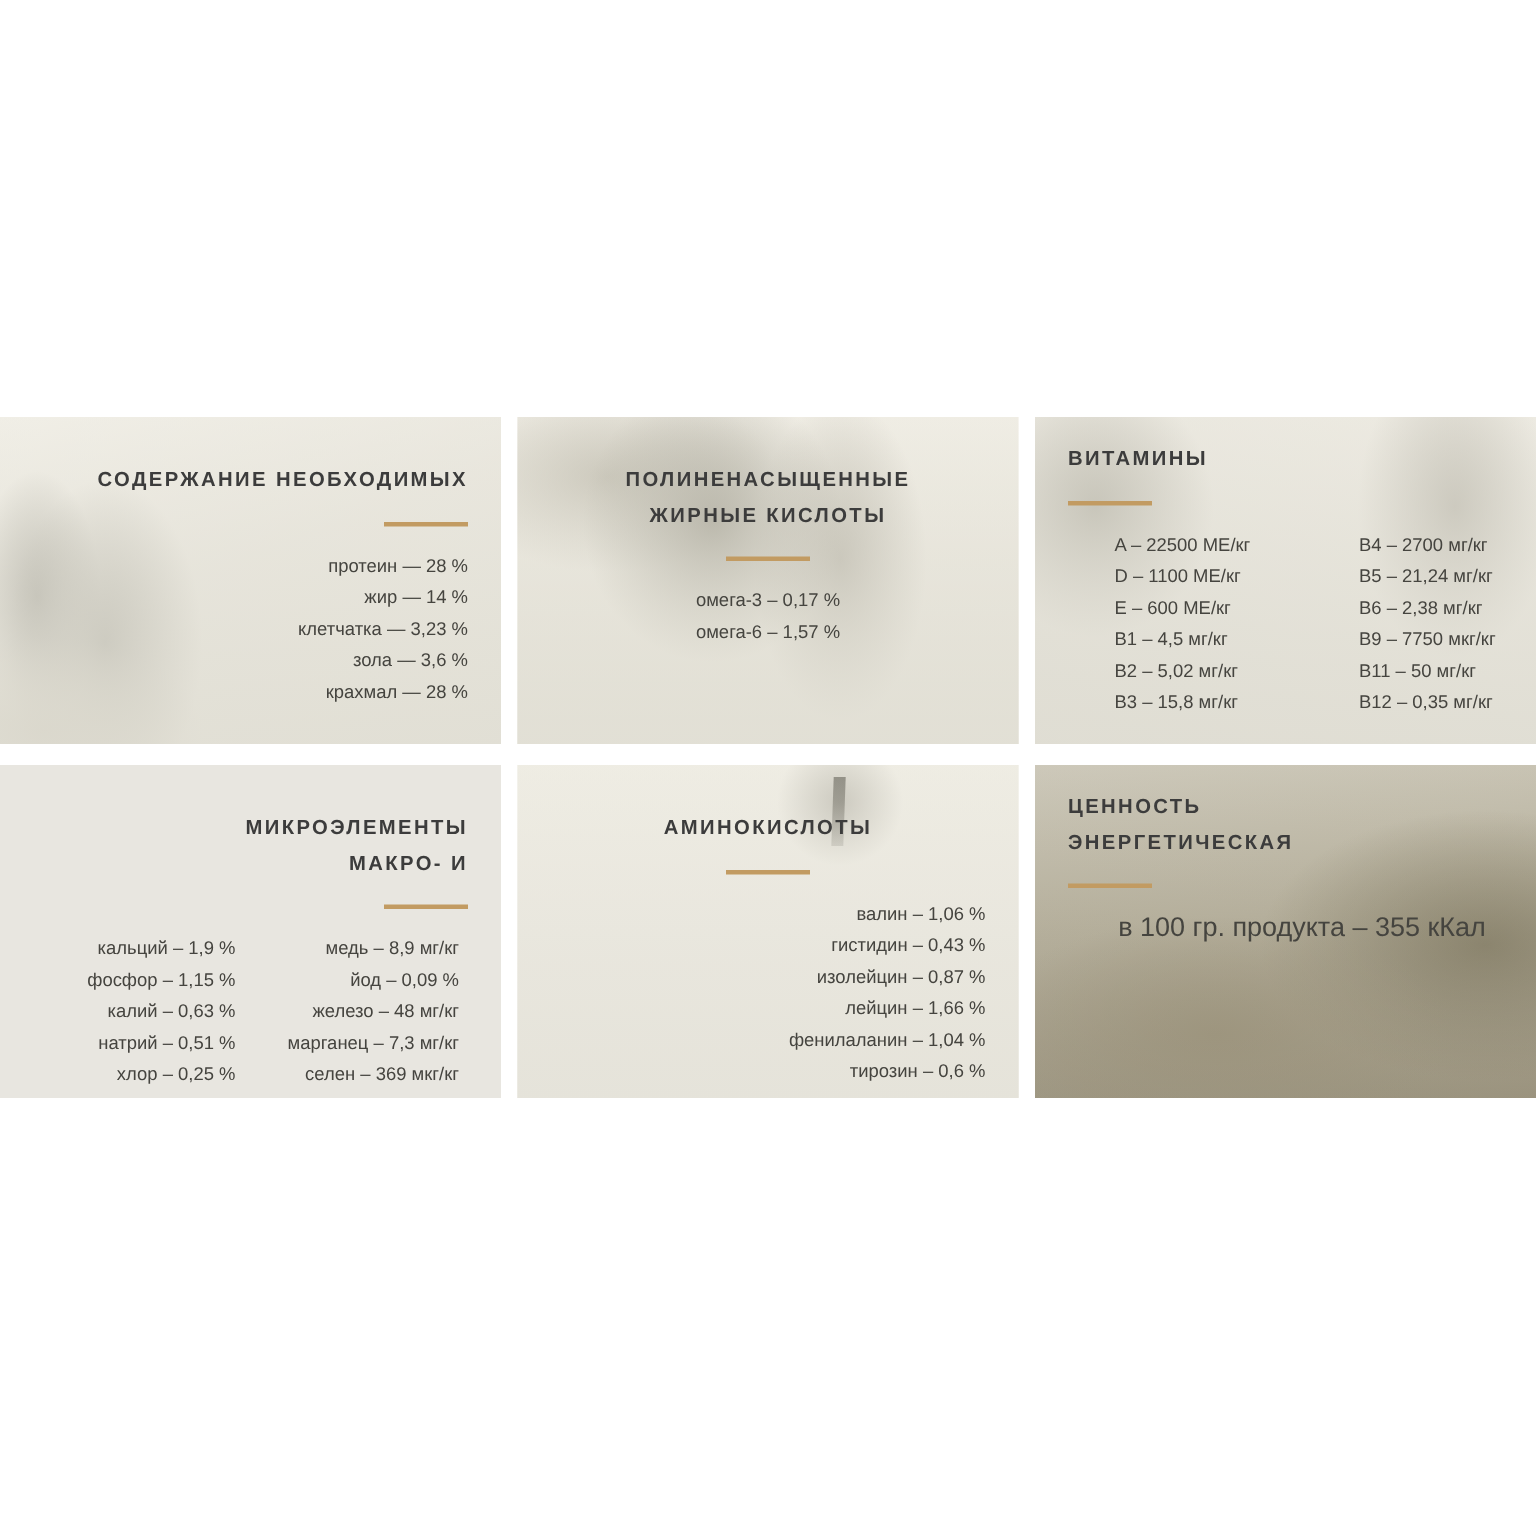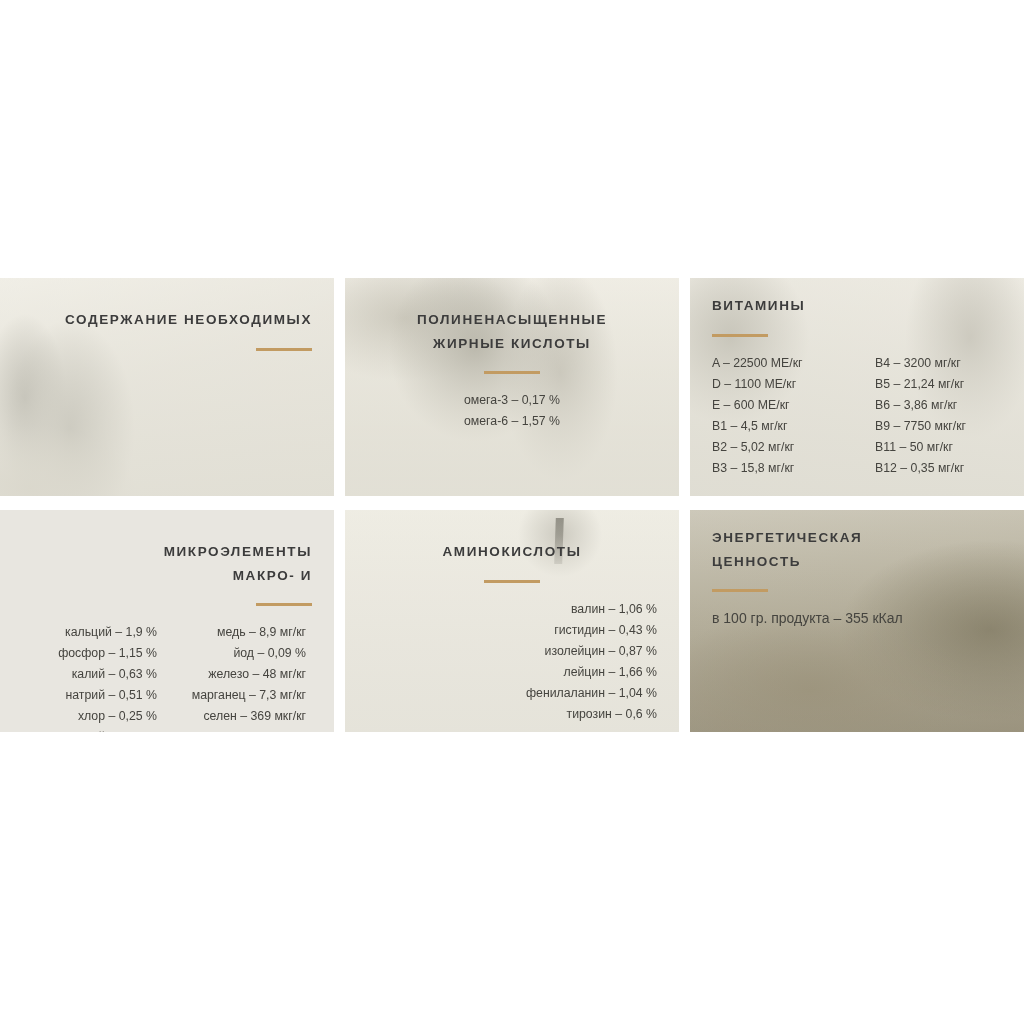--- a/index.html
+++ b/index.html
@@ -134,42 +134,49 @@
   }
   .cols2 .col { flex: 1; }
 
   .col-left-num { text-align: right; padding-right: 14px; }
   .col-right-num { text-align: right; padding-right: 6px; }
 
   .amino .col { text-align: right; }
   .amino .col.first { padding-right: 22px; }
 
   .vit { display: flex; padding-left: 0; }
-  .vit .col { flex: 1; text-align: left; }
+  .vit .col { flex: 1; text-align: left; margin-left: 31px; }
   .vit .col.second { padding-left: 14px; }
 
   .energy-text {
-    font-size: 14px;
+    font-size: 18px;
     line-height: 21px;
     color: #45443f;
-    text-align: left;
+    text-align: center;
   }
 </style>
 </head>
 <body>
 
 <div class="sheet">
   <div class="grid">
 
     <div class="card bg-mountain-left">
       <div class="card-inner pad-right">
         <h2 class="title">
           <span class="ln">СОДЕРЖАНИЕ НЕОБХОДИМЫХ</span>
         </h2>
         <div class="rule"></div>
+        <ul class="list">
+          <li>протеин — 28 %</li>
+          <li>жир — 14 %</li>
+          <li>клетчатка — 3,23 %</li>
+          <li>зола — 3,6 %</li>
+          <li>крахмал — 28 %</li>
+        </ul>
       </div>
     </div>
 
     <div class="card bg-mountain-mid">
       <div class="card-inner pad-center">
         <h2 class="title">
           <span class="ln">ПОЛИНЕНАСЫЩЕННЫЕ</span>
           <span class="ln">ЖИРНЫЕ КИСЛОТЫ</span>
         </h2>
         <div class="rule center"></div>
@@ -189,23 +196,23 @@
         <div class="list vit">
           <div class="col first">
             <div>A – 22500 МЕ/кг</div>
             <div>D – 1100 МЕ/кг</div>
             <div>E – 600 МЕ/кг</div>
             <div>В1 – 4,5 мг/кг</div>
             <div>В2 – 5,02 мг/кг</div>
             <div>В3 – 15,8 мг/кг</div>
           </div>
           <div class="col second">
-            <div>В4 – 3200 мг/кг</div>
+            <div>В4 – 2700 мг/кг</div>
             <div>В5 – 21,24 мг/кг</div>
-            <div>В6 – 3,86 мг/кг</div>
+            <div>В6 – 2,38 мг/кг</div>
             <div>В9 – 7750 мкг/кг</div>
             <div>В11 – 50 мг/кг</div>
             <div>В12 – 0,35 мг/кг</div>
           </div>
         </div>
       </div>
     </div>
 
     <div class="card bg-flat">
       <div class="card-inner pad-right">
@@ -250,22 +257,22 @@
             <div>фенилаланин – 1,04 %</div>
             <div>тирозин – 0,6 %</div>
           </div>
         </div>
       </div>
     </div>
 
     <div class="card bg-rock">
       <div class="card-inner pad-left">
         <h2 class="title">
+          <span class="ln">ЦЕННОСТЬ</span>
           <span class="ln">ЭНЕРГЕТИЧЕСКАЯ</span>
-          <span class="ln">ЦЕННОСТЬ</span>
         </h2>
         <div class="rule left"></div>
         <div class="energy-text">в 100 гр. продукта – 355 кКал</div>
       </div>
     </div>
 
   </div>
 </div>
 
 </body></html>

